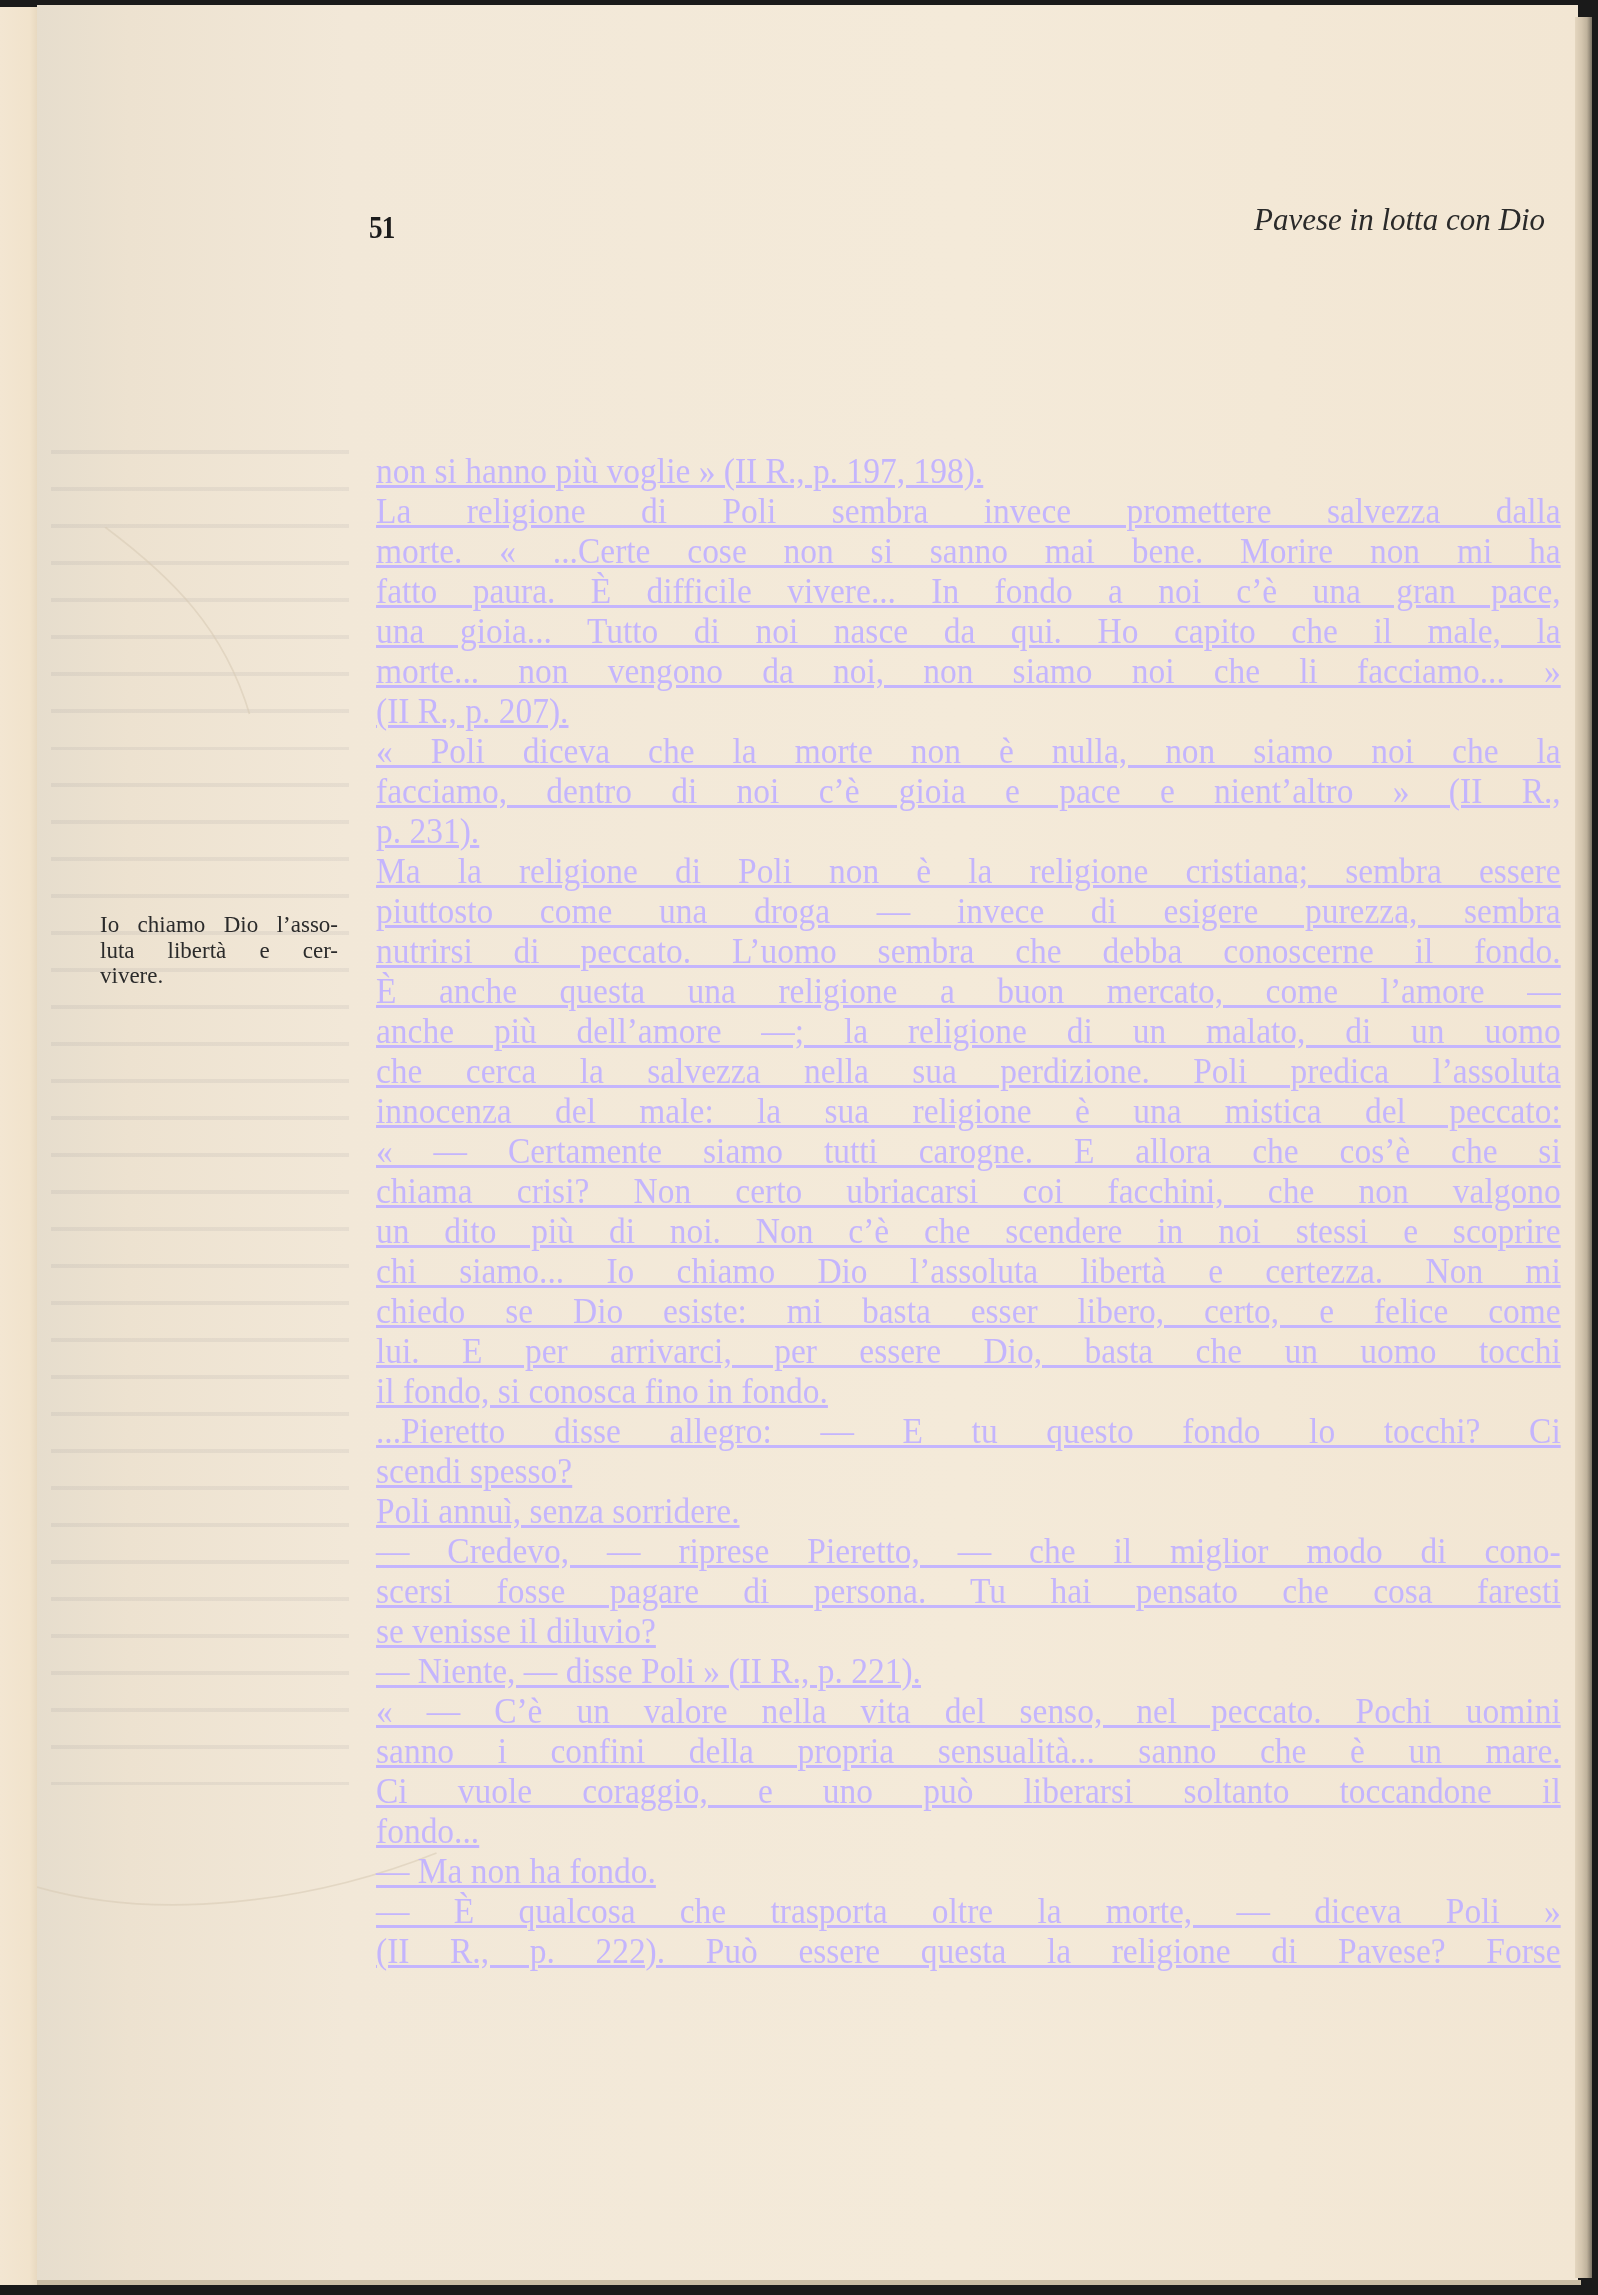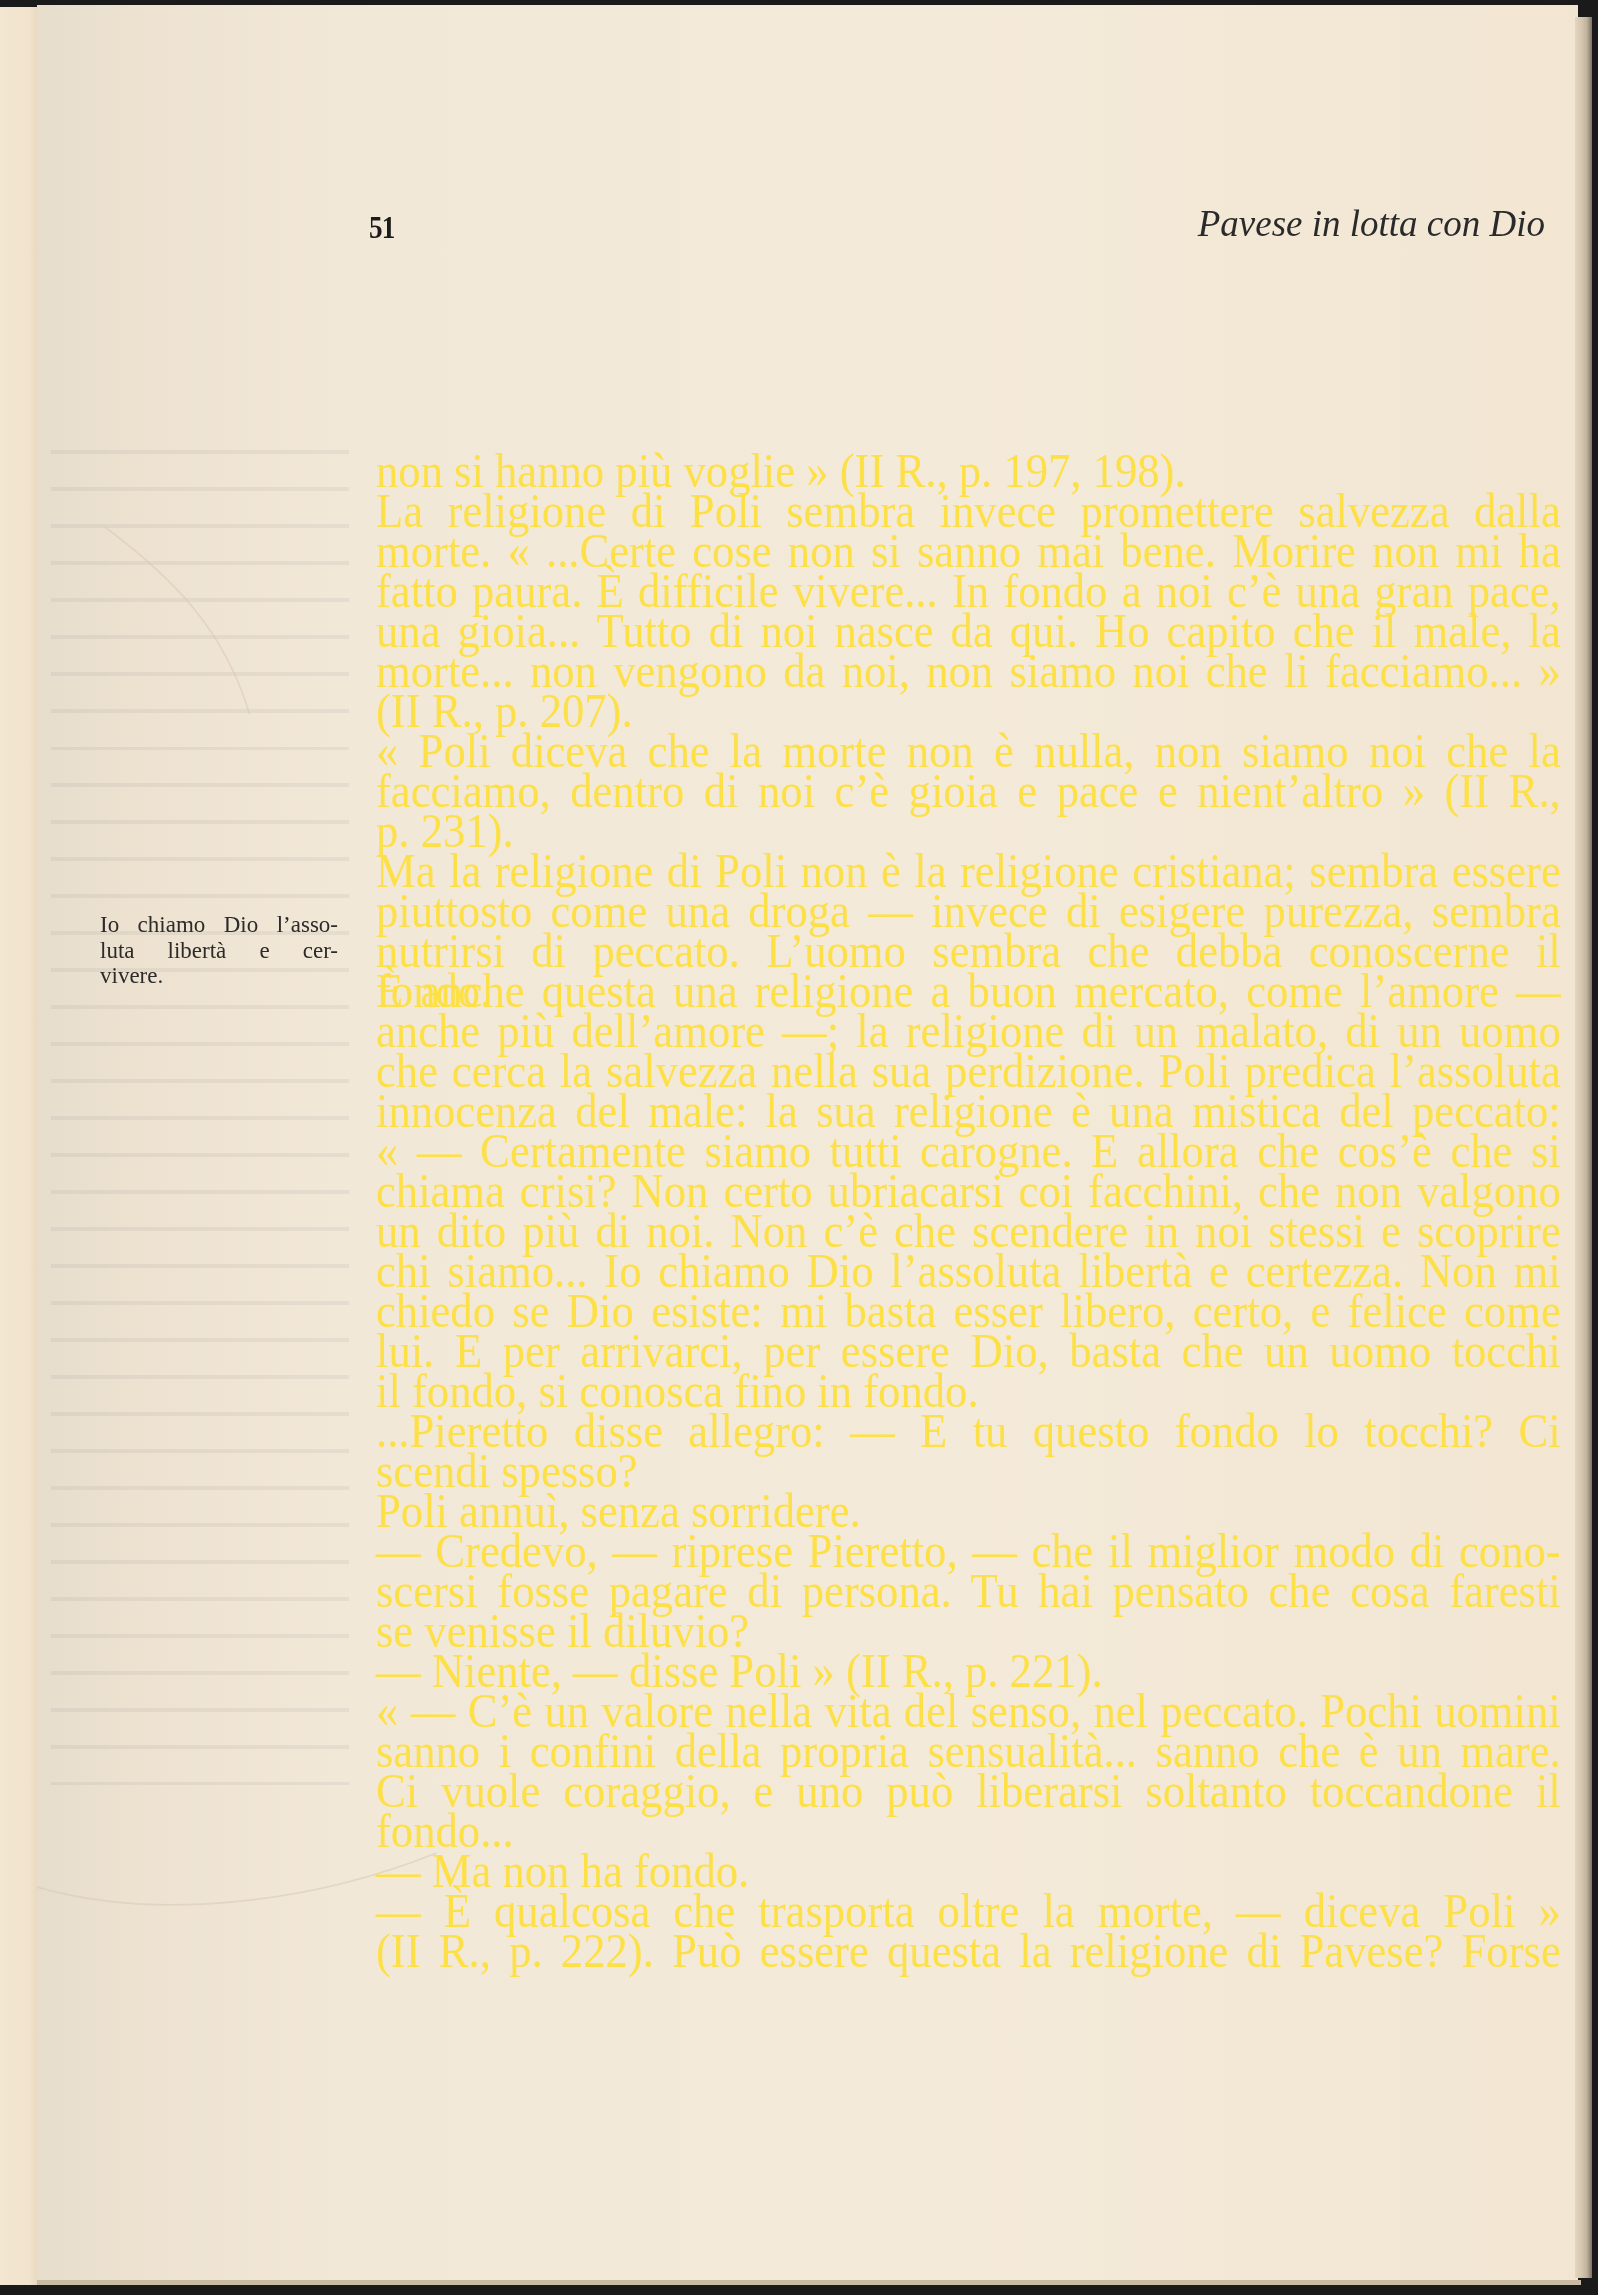--- a/index.html
+++ b/index.html
@@ -52,43 +52,44 @@
     font-weight: bold;
     color: #1c1c1c;
     font-family: "Liberation Serif", serif;
     letter-spacing: -0.9px;
     transform: scaleX(0.85);
     transform-origin: left;
   }
   .running-head {
     position: absolute;
     right: 53px; top: 202px;
-    font-size: 37px;
+    font-size: 31px;
     font-style: italic;
     color: #2a2a2a;
     font-family: "Liberation Serif", serif;
   }
   .sidenote {
     position: absolute;
     left: 68px; top: 912px;
     width: 270px;
     font-size: 23px;
     line-height: 25.5px;
     color: #2b2b2b;
     text-align: justify;
   }
   .sidenote .line { display: block; white-space: nowrap; margin-left: 32px; }
   .sidenote .line.j { text-align: justify; text-align-last: justify; }
   .body-text {
     position: absolute;
     left: 376px; top: 451px;
     width: 1185px;
-    font-size: 48px;
+    font-size: 36px;
     line-height: 40px;
-    color: #fde047;
+    color: #c4b5fd;
+    text-decoration: underline;
   }
   .body-text .line {
     display: block;
     white-space: nowrap;
     height: 40px;
     transform: scaleX(0.93);
     transform-origin: left;
   }
   .body-text .line.j {
     text-align: justify;

